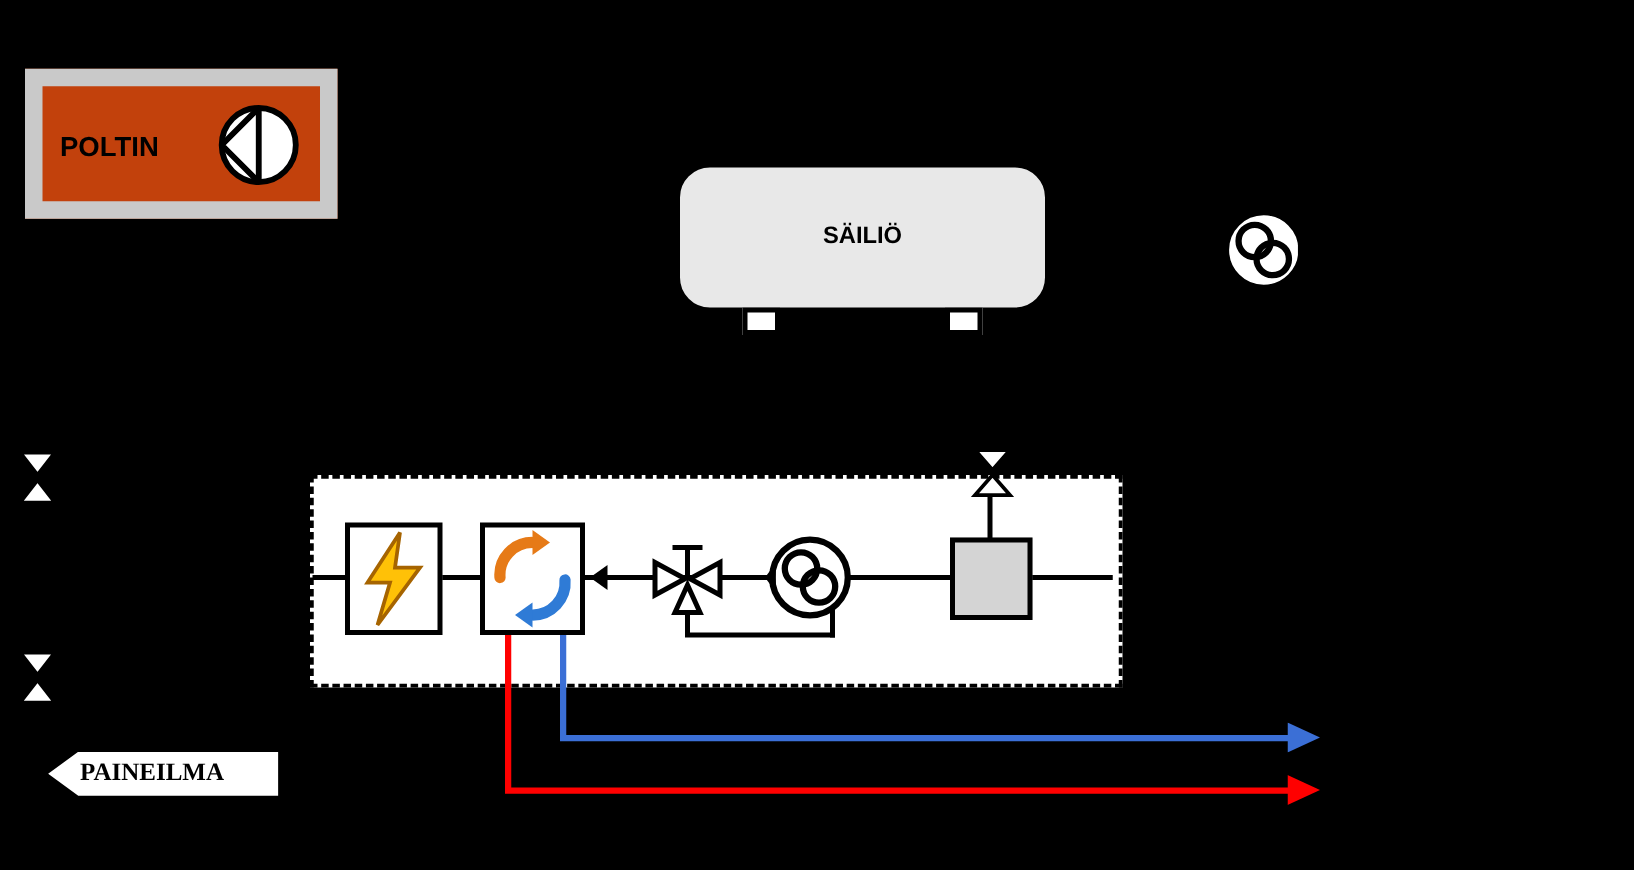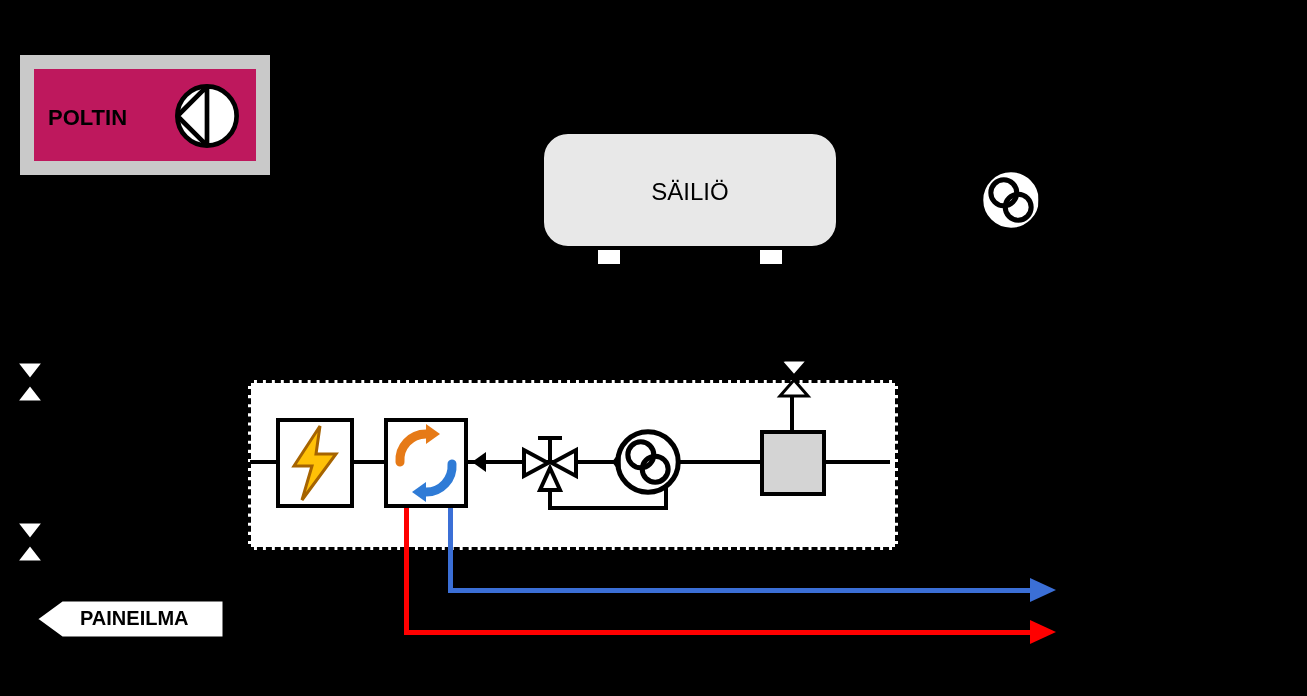--- a/index.html
+++ b/index.html
@@ -20,21 +20,21 @@
     color: #000;
     font-weight: 700;
     font-size: 20px;
     white-space: nowrap;
   }
 
   
   .poltin-panel {
     left: 20px; top: 55px;
     width: 250px; height: 120px;
-    background: #be185d;
+    background: #c2410c;
     border: 14px solid #c9c9c9;
     box-sizing: border-box;
   }
   .poltin-inner {
     position: relative;
     width: 100%; height: 100%;
   }
   .poltin-label {
     position: absolute;
     left: 14px; top: 36px;
@@ -53,21 +53,21 @@
     width: 300px; height: 120px;
     background: #e8e8e8;
     border: 4px solid #000;
     border-radius: 28px;
     box-sizing: border-box;
   }
   .tank-label {
     position: absolute;
     left: 0; right: 0; top: 44px;
     text-align: center;
-    font-size: 24px; font-weight: 400;
+    font-size: 19px; font-weight: 700;
   }
   .tank-foot {
     position: absolute;
     width: 30px; height: 22px;
     background: #fff;
     border: 4px solid #000;
     box-sizing: border-box;
     bottom: -22px;
   }
 
@@ -106,21 +106,21 @@
   .paineilma {
     left: 36px; top: 598px;
     width: 190px; height: 42px;
     color:#000;
     font-weight:700;
     font-size:20px;
   }
   .paineilma svg { width:100%; height:100%; display:block; }
   .paineilma span.text {
     position:absolute;
-    left: 44px; top: 9px;
+    left: 28px; top: 9px; font-family: Liberation Serif, serif;
   }
 
   
   .pipe { background:#000; position:absolute; }
 
 </style>
 </head>
 <body>
 
 <div class="stage">

